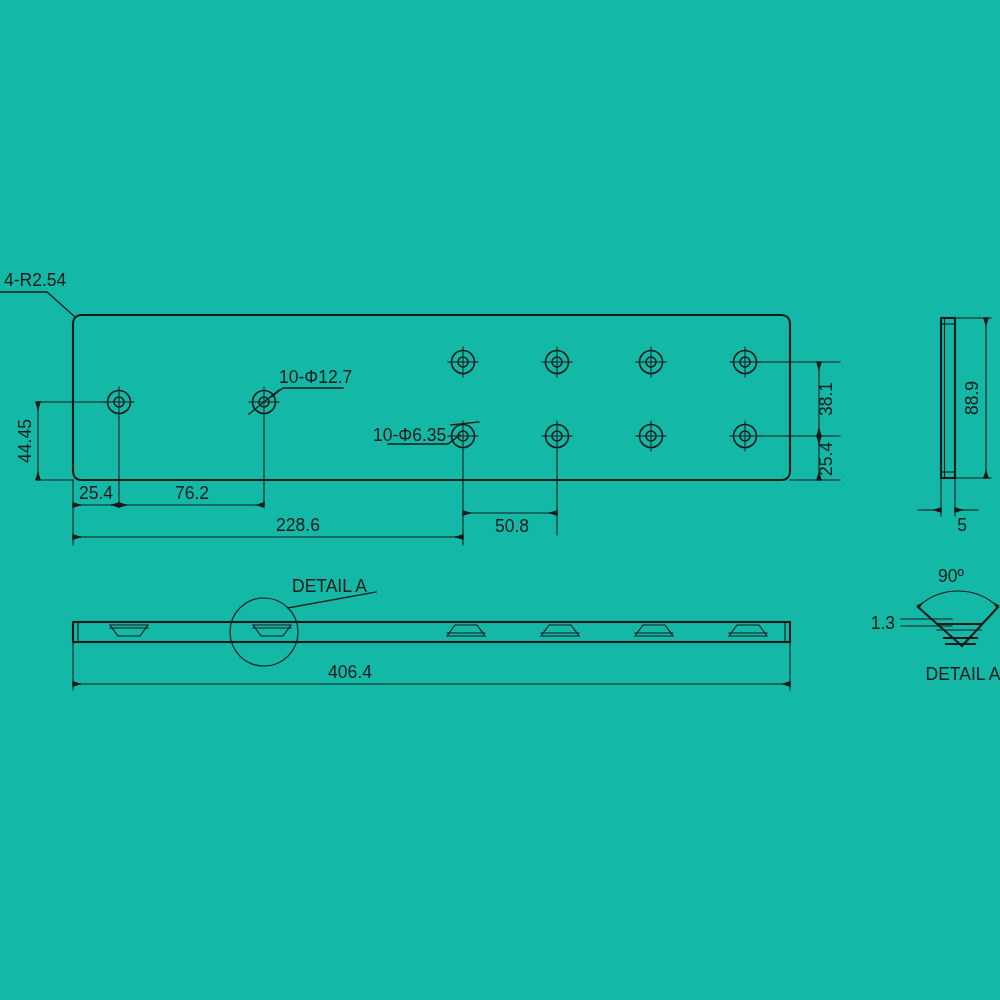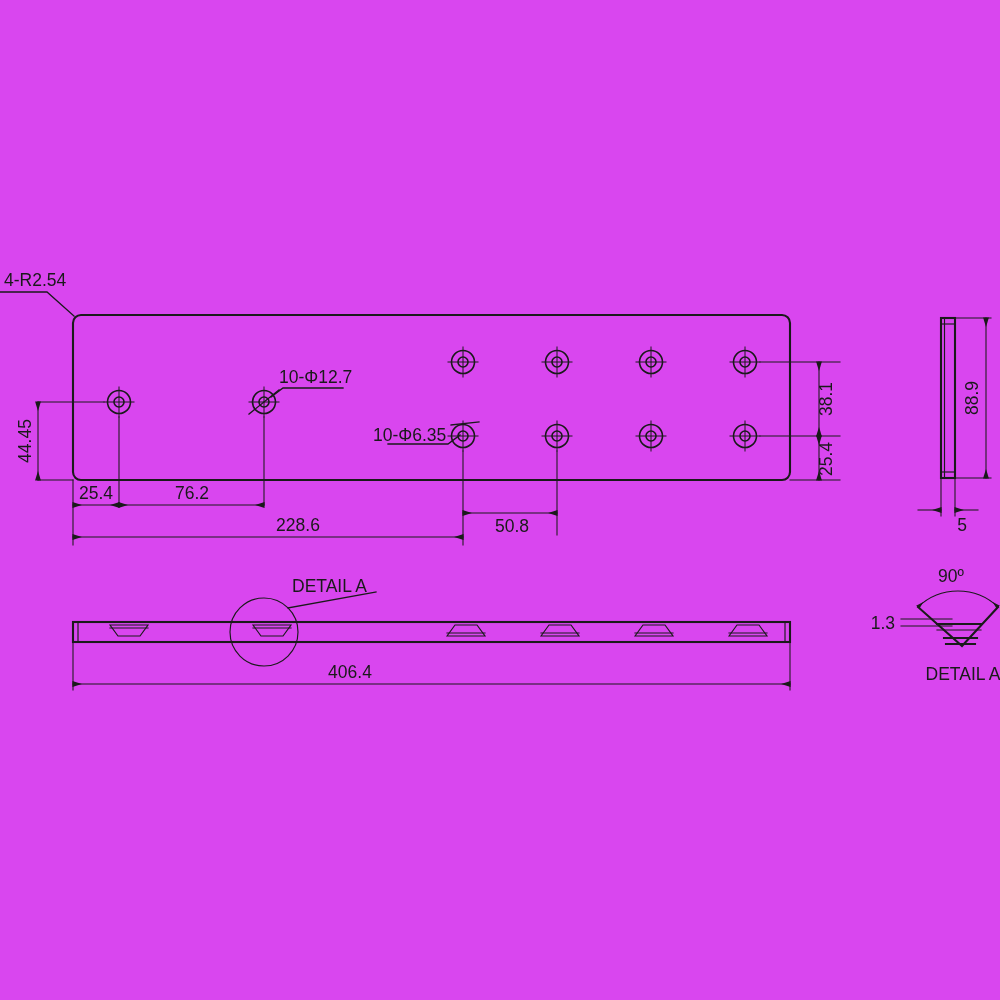--- a/index.html
+++ b/index.html
@@ -11,21 +11,21 @@
   body {
     width: 1000px;
     height: 1000px;
     font-family: "Liberation Sans", sans-serif;
     overflow: hidden;
   }
   #drawing-root {
     position: relative;
     width: 1000px;
     height: 1000px;
-    background: #d946ef;
+    background: #14b8a6;
   }
   svg#drawing-canvas {
     position: absolute;
     left: 0;
     top: 0;
     width: 1000px;
     height: 1000px;
     display: block;
   }
   .ln {

